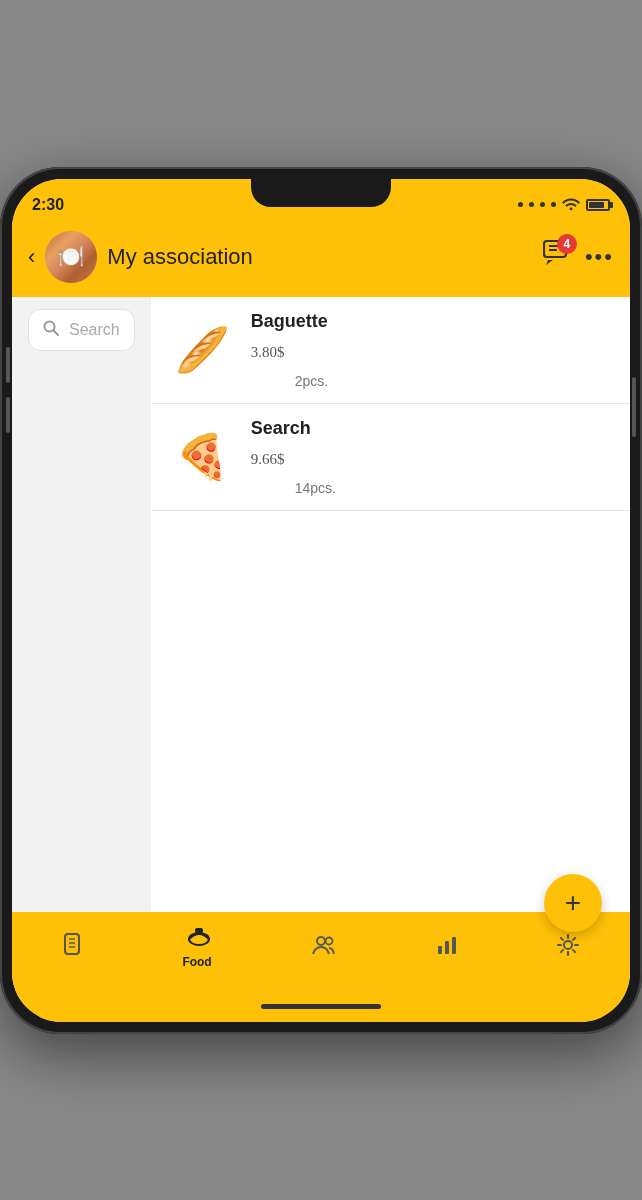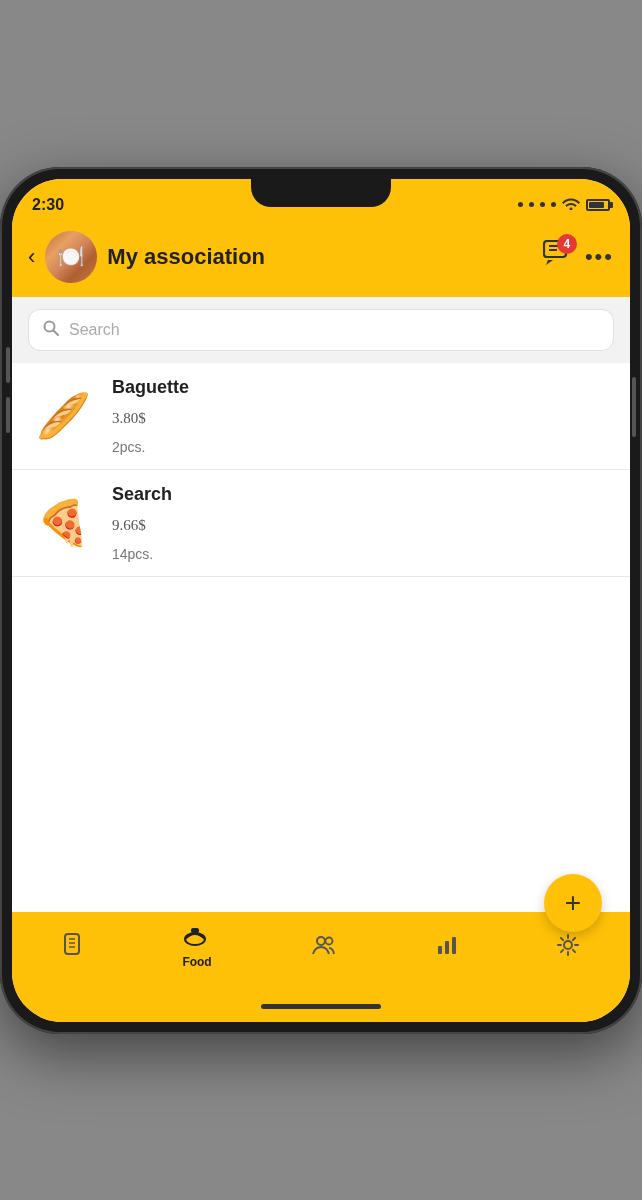--- a/index.html
+++ b/index.html
@@ -142,21 +142,21 @@
     .avatar-img::before {
       content: '🍽️';
       position: absolute;
       top: 50%;
       left: 50%;
       transform: translate(-50%, -50%);
       font-size: 22px;
     }
     .header-title {
       font-size: 22px;
-      font-weight: 700;
+      font-weight: 400;
       color: #222;
     }
     .header-right {
       display: flex;
       align-items: center;
       gap: 14px;
     }
     .notification-wrapper {
       position: relative;
     }
@@ -182,21 +182,21 @@
     .more-icon {
       font-size: 22px;
       color: #333;
       letter-spacing: 2px;
     }
     
     .content {
       flex: 1;
       background: #c2410c;
       display: flex;
-      flex-direction: column;
+      flex-direction: row;
       overflow: hidden;
     }
     
     .search-container {
       padding: 12px 16px;
       background: #f2f2f2;
     }
     .search-bar {
       background: white;
       border-radius: 12px;
@@ -250,20 +250,21 @@
       color: #222;
     }
     .item-price {
       font-size: 15px;
       color: #555;
       font-family: Liberation Serif, serif;
     }
     .item-quantity {
       font-size: 14px;
       color: #777;
+      margin-left: 44px;
     }
     
     .fab {
       position: absolute;
       bottom: 90px;
       right: 28px;
       width: 58px;
       height: 58px;
       background: #FFC107;
       border-radius: 50%;
@@ -282,21 +283,21 @@
       height: 80px;
       display: flex;
       align-items: center;
       justify-content: space-around;
       flex-shrink: 0;
       padding-bottom: 8px;
     }
     .nav-item {
       display: flex;
       flex-direction: column;
-      align-items: flex-start;
+      align-items: flex-end;
       gap: 0;
       cursor: pointer;
     }
     .nav-icon {
       font-size: 24px;
       color: #555;
     }
     .nav-icon.active {
       color: #222;
     }

